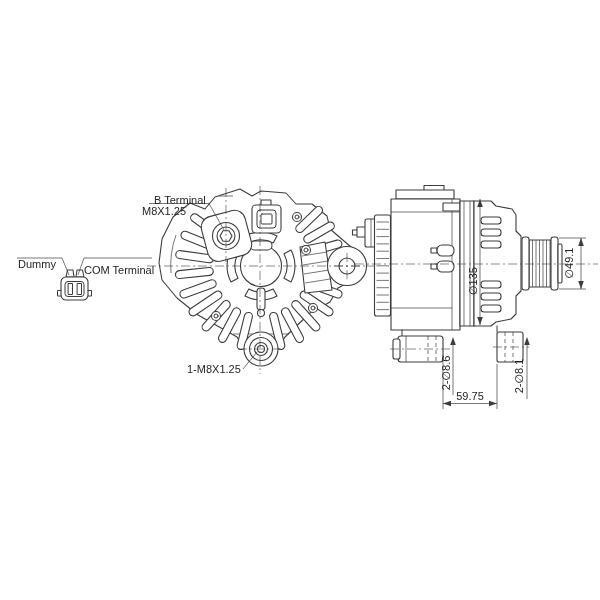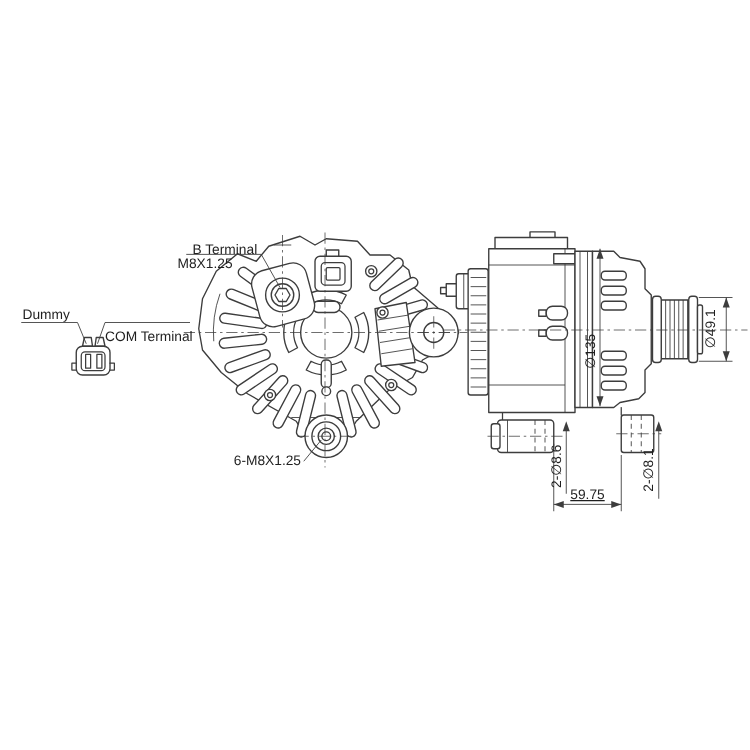--- a/index.html
+++ b/index.html
@@ -26,21 +26,21 @@
   .dim{fill:none;stroke:var(--line);stroke-width:0.7;}
   .arr{fill:var(--line);stroke:none;}
   .lbl{
     position:absolute;
     color:var(--text);
     font-size:11px;
     line-height:12px;
     white-space:nowrap;
   }
   .lbl.rot{transform:translate(-50%,-50%) rotate(-90deg);}
-  .lbl.ctr{transform:translate(-50%,-50%);text-decoration:underline;}
+  .lbl.ctr{transform:translate(-50%,-50%);}
 </style>
 </head>
 <body>
 
 <div class="stage">
 
 <svg width="600" height="600" viewBox="0 0 600 600">
 
   <g>
     <path class="solid" d="M66,277 L67.5,270 L73,270 L74,277 Z"></path>
@@ -261,29 +261,29 @@
       <polygon class="arr" points="453,337 450.2,345 455.8,345"></polygon>
     </g>
 
     <g>
       <path class="dim" d="M527,341 V399"></path>
       <polygon class="arr" points="527,337 524.2,345 529.8,345"></polygon>
     </g>
   </g>
 </svg>
 
-  <div class="lbl" style="left:18px;top:246px">Dummy</div>
+  <div class="lbl" style="left:18px;top:258px">Dummy</div>
 
   <div class="lbl" style="left:84px;top:264px">COM Terminal</div>
 
   <div class="lbl" style="left:154px;top:194px">B Terminal</div>
 
   <div class="lbl" style="left:142px;top:204.5px">M8X1.25</div>
 
-  <div class="lbl" style="left:187px;top:363px">6-M8X1.25</div>
+  <div class="lbl" style="left:187px;top:363px">1-M8X1.25</div>
 
   <div class="lbl rot" style="left:473px;top:281px">∅135</div>
 
   <div class="lbl rot" style="left:569px;top:263px">∅49.1</div>
 
   <div class="lbl rot" style="left:446px;top:373px">2-∅8.6</div>
 
   <div class="lbl rot" style="left:519px;top:376px">2-∅8.1</div>
 
   <div class="lbl ctr" style="left:470px;top:396px">59.75</div>

